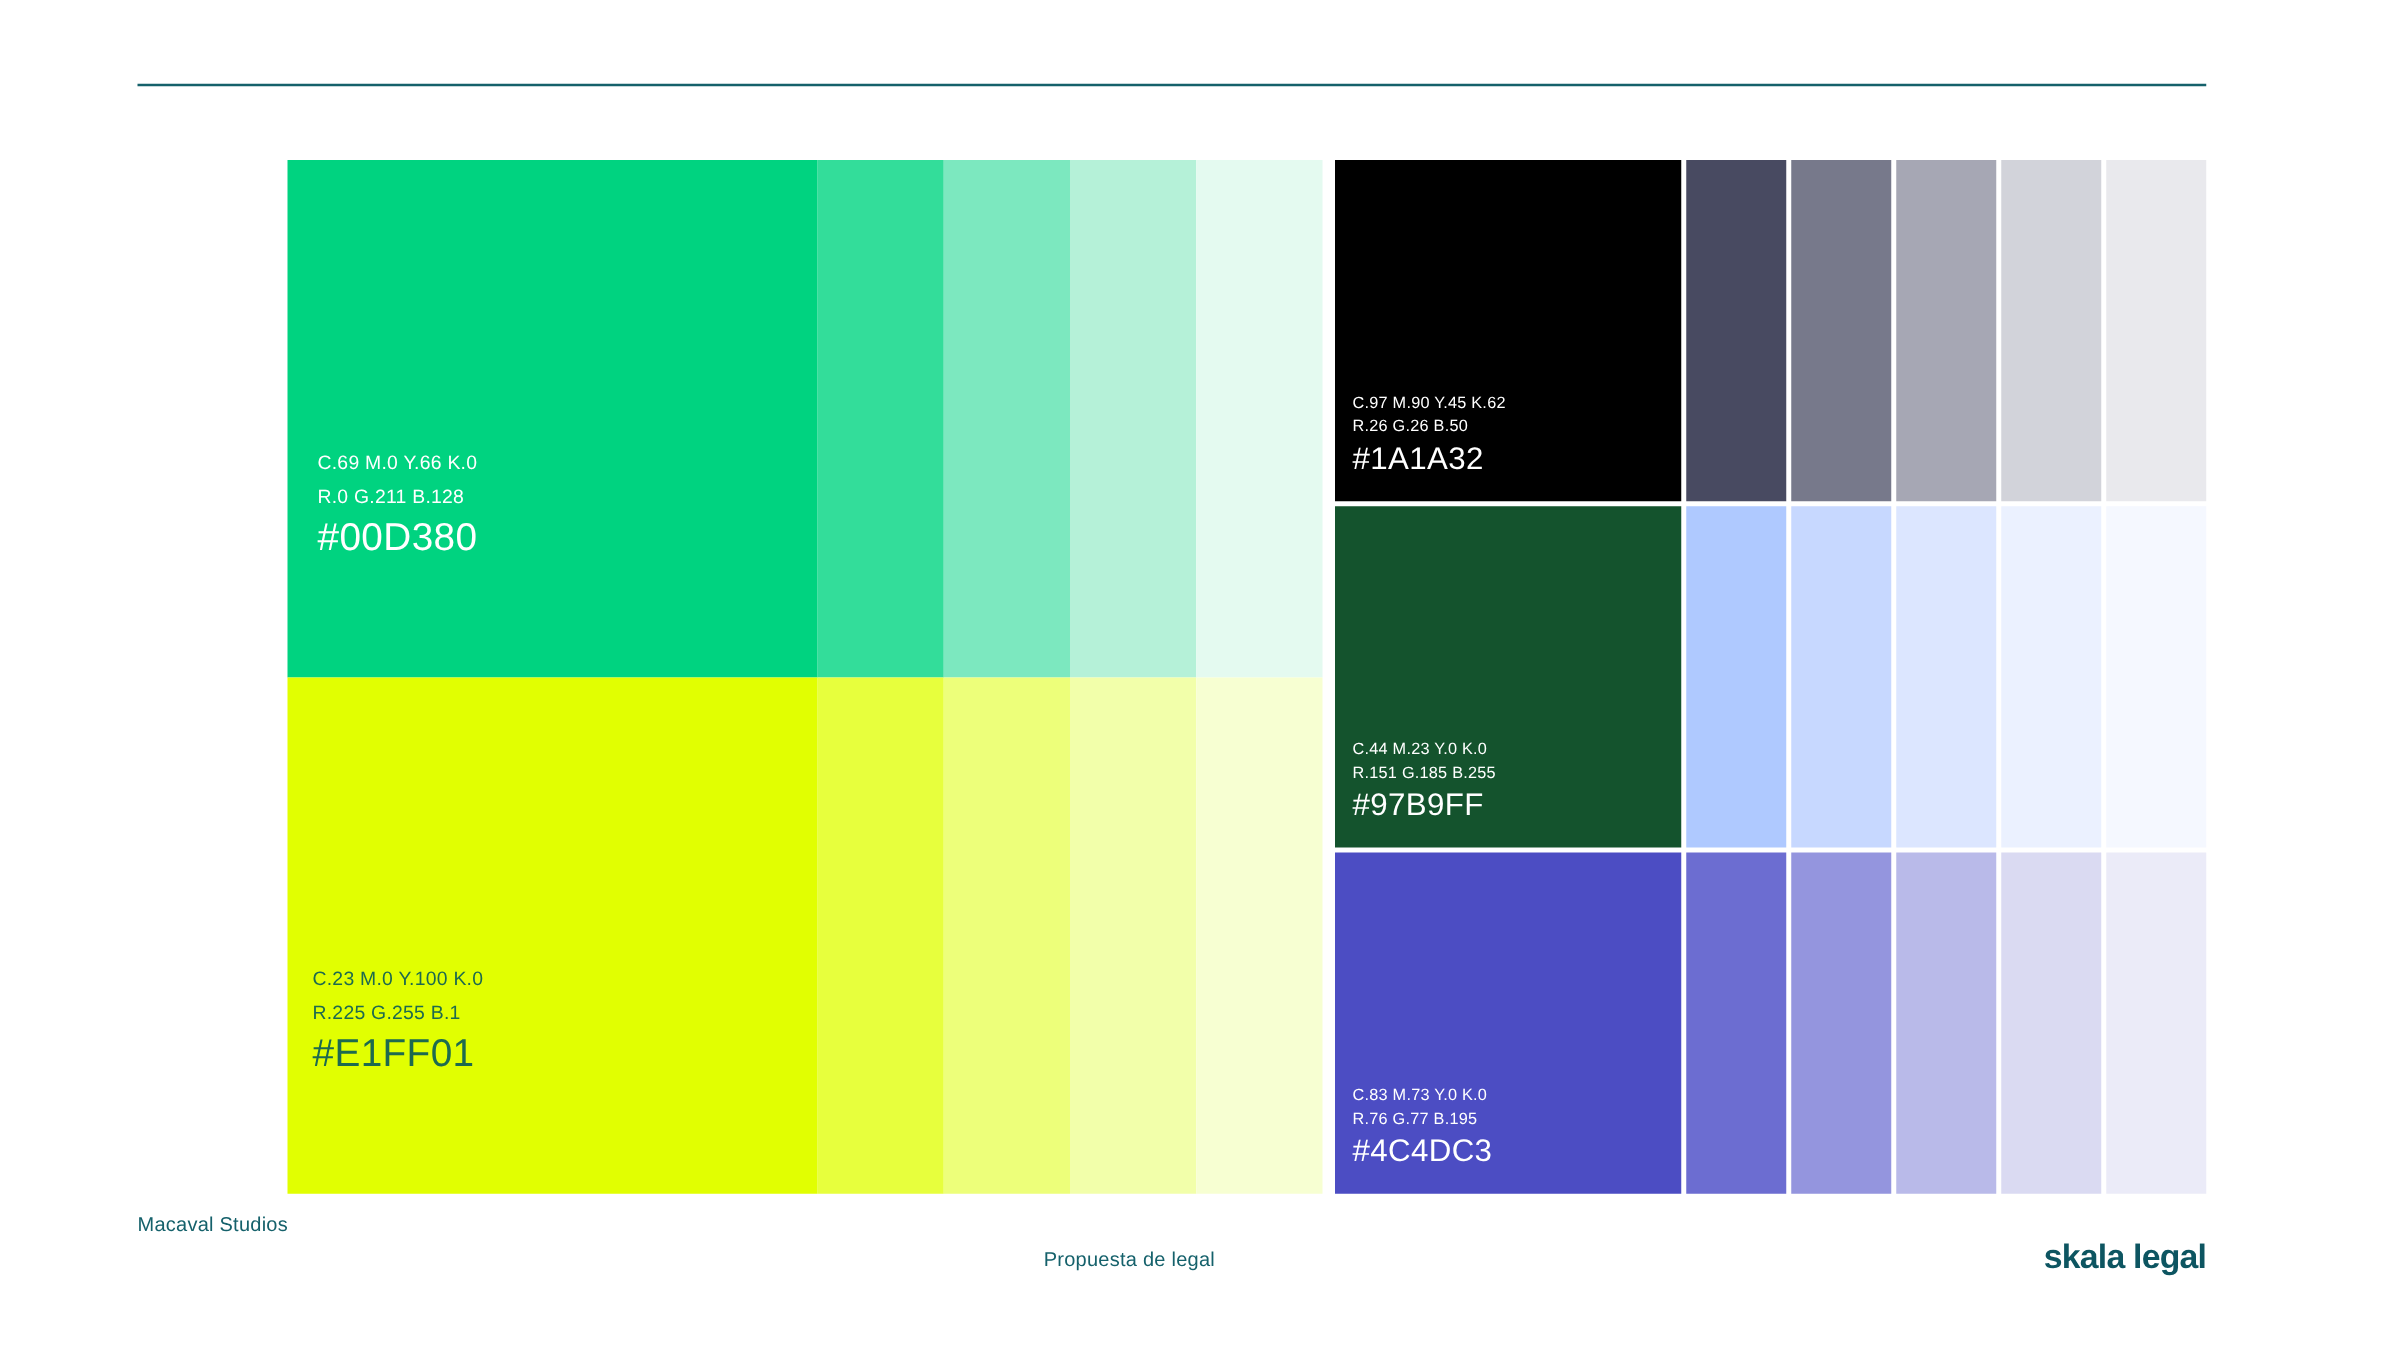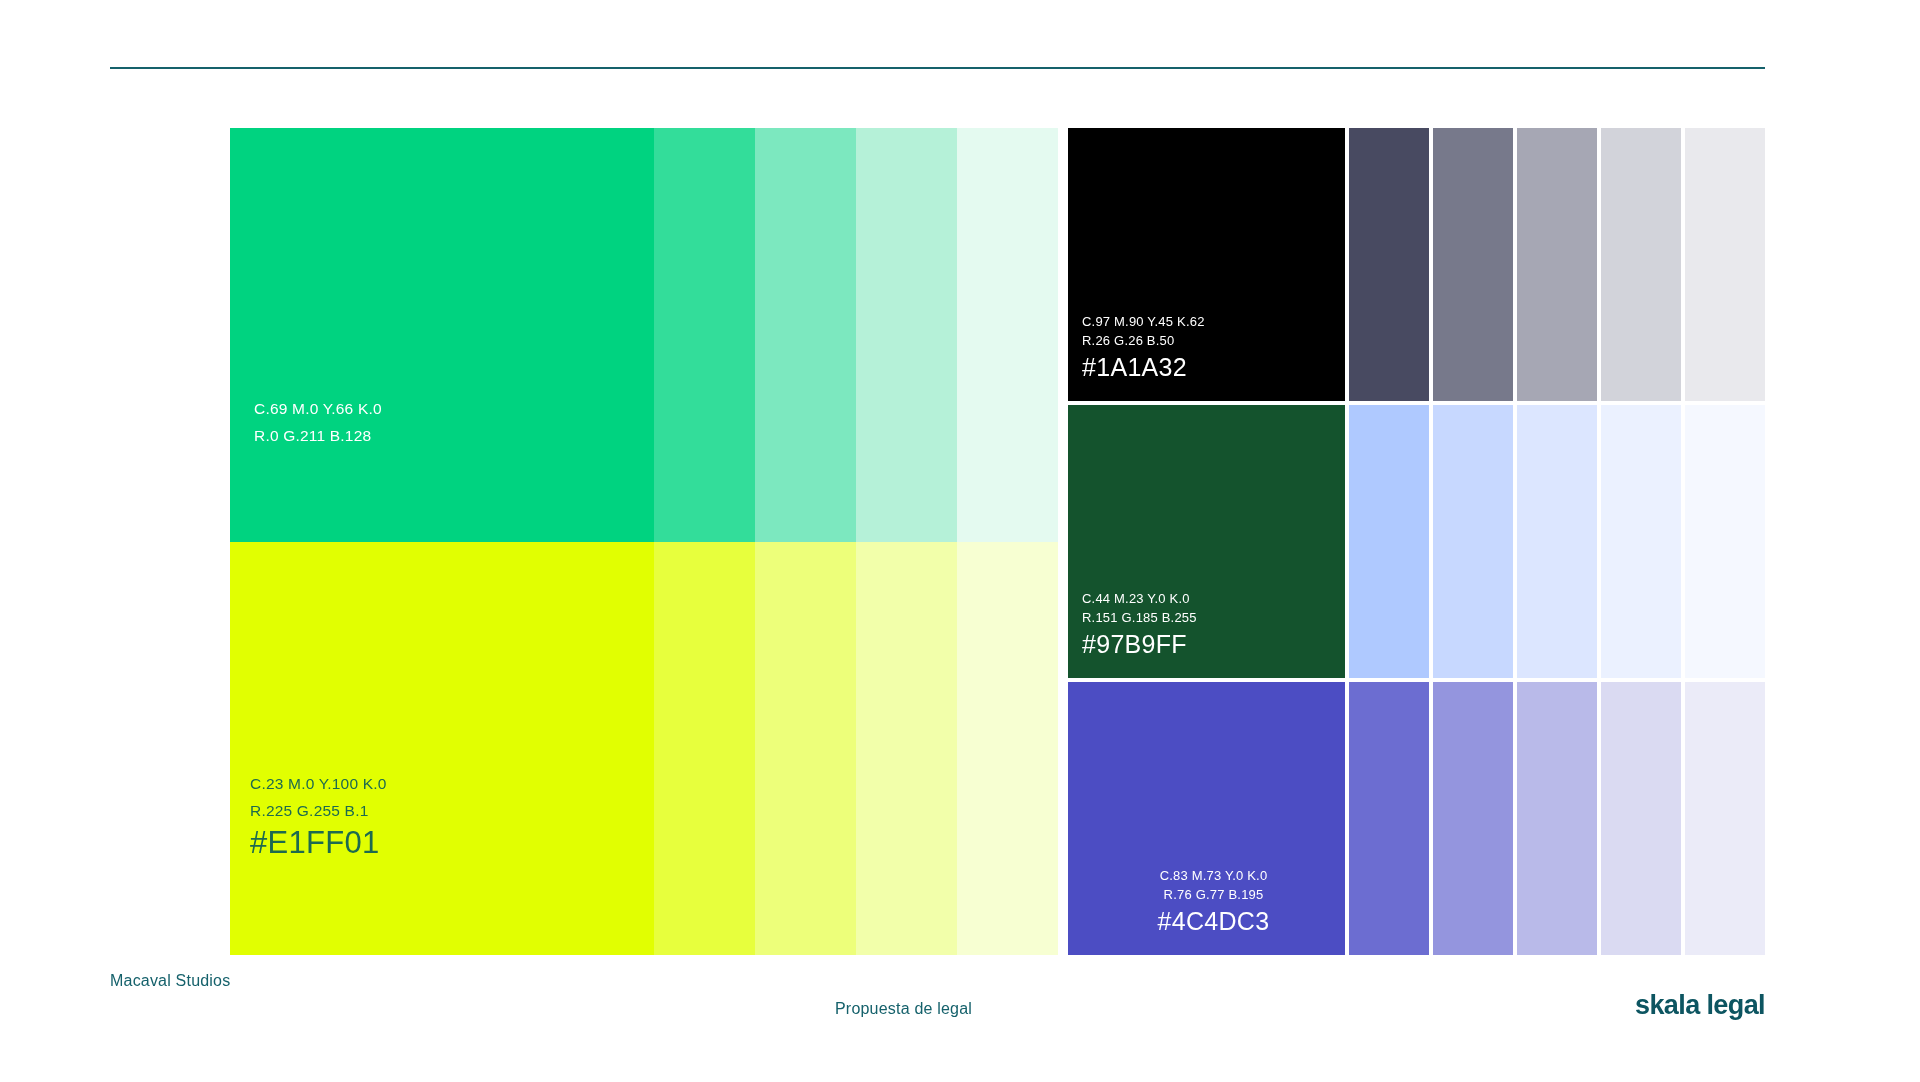--- a/index.html
+++ b/index.html
@@ -149,20 +149,21 @@
 
 <div class="top-rule" style="background: rgb(21, 97, 107);"></div>
 
 <div class="left-block">
 
   <div class="left-row row-green">
     <div class="left-main" style="background: rgb(0, 211, 128); color: rgb(255, 255, 255);">
       <div class="left-main-inner">
         <div class="cmyk">C.69 M.0 Y.66 K.0</div>
         <div class="rgb">R.0 G.211 B.128</div>
+        <div class="hex">#00D380</div>
       </div>
     </div>
     <div class="left-tints">
       <div class="left-tint" style="background: rgb(51, 221, 154);"></div>
       <div class="left-tint" style="background: rgb(124, 232, 191);"></div>
       <div class="left-tint" style="background: rgb(181, 241, 216);"></div>
       <div class="left-tint" style="background: rgb(228, 250, 240);"></div>
     </div>
   </div>
 
@@ -211,21 +212,21 @@
       </div>
     </div>
     <div class="right-tint" style="background: rgb(175, 201, 255);"></div>
     <div class="right-tint" style="background: rgb(199, 216, 255);"></div>
     <div class="right-tint" style="background: rgb(220, 230, 255);"></div>
     <div class="right-tint" style="background: rgb(235, 241, 255);"></div>
     <div class="right-tint" style="background: rgb(245, 248, 255);"></div>
   </div>
 
   <div class="right-row">
-    <div class="right-main" style="background: rgb(76, 77, 195); color: rgb(255, 255, 255); text-align: center;">
+    <div class="right-main" style="background: rgb(76, 77, 195); color: rgb(255, 255, 255);">
       <div class="right-main-inner">
         <div class="cmyk">C.83 M.73 Y.0 K.0</div>
         <div class="rgb">R.76 G.77 B.195</div>
         <div class="hex">#4C4DC3</div>
       </div>
     </div>
     <div class="right-tint" style="background: rgb(108, 109, 209);"></div>
     <div class="right-tint" style="background: rgb(148, 149, 222);"></div>
     <div class="right-tint" style="background: rgb(185, 186, 233);"></div>
     <div class="right-tint" style="background: rgb(218, 218, 242);"></div>

